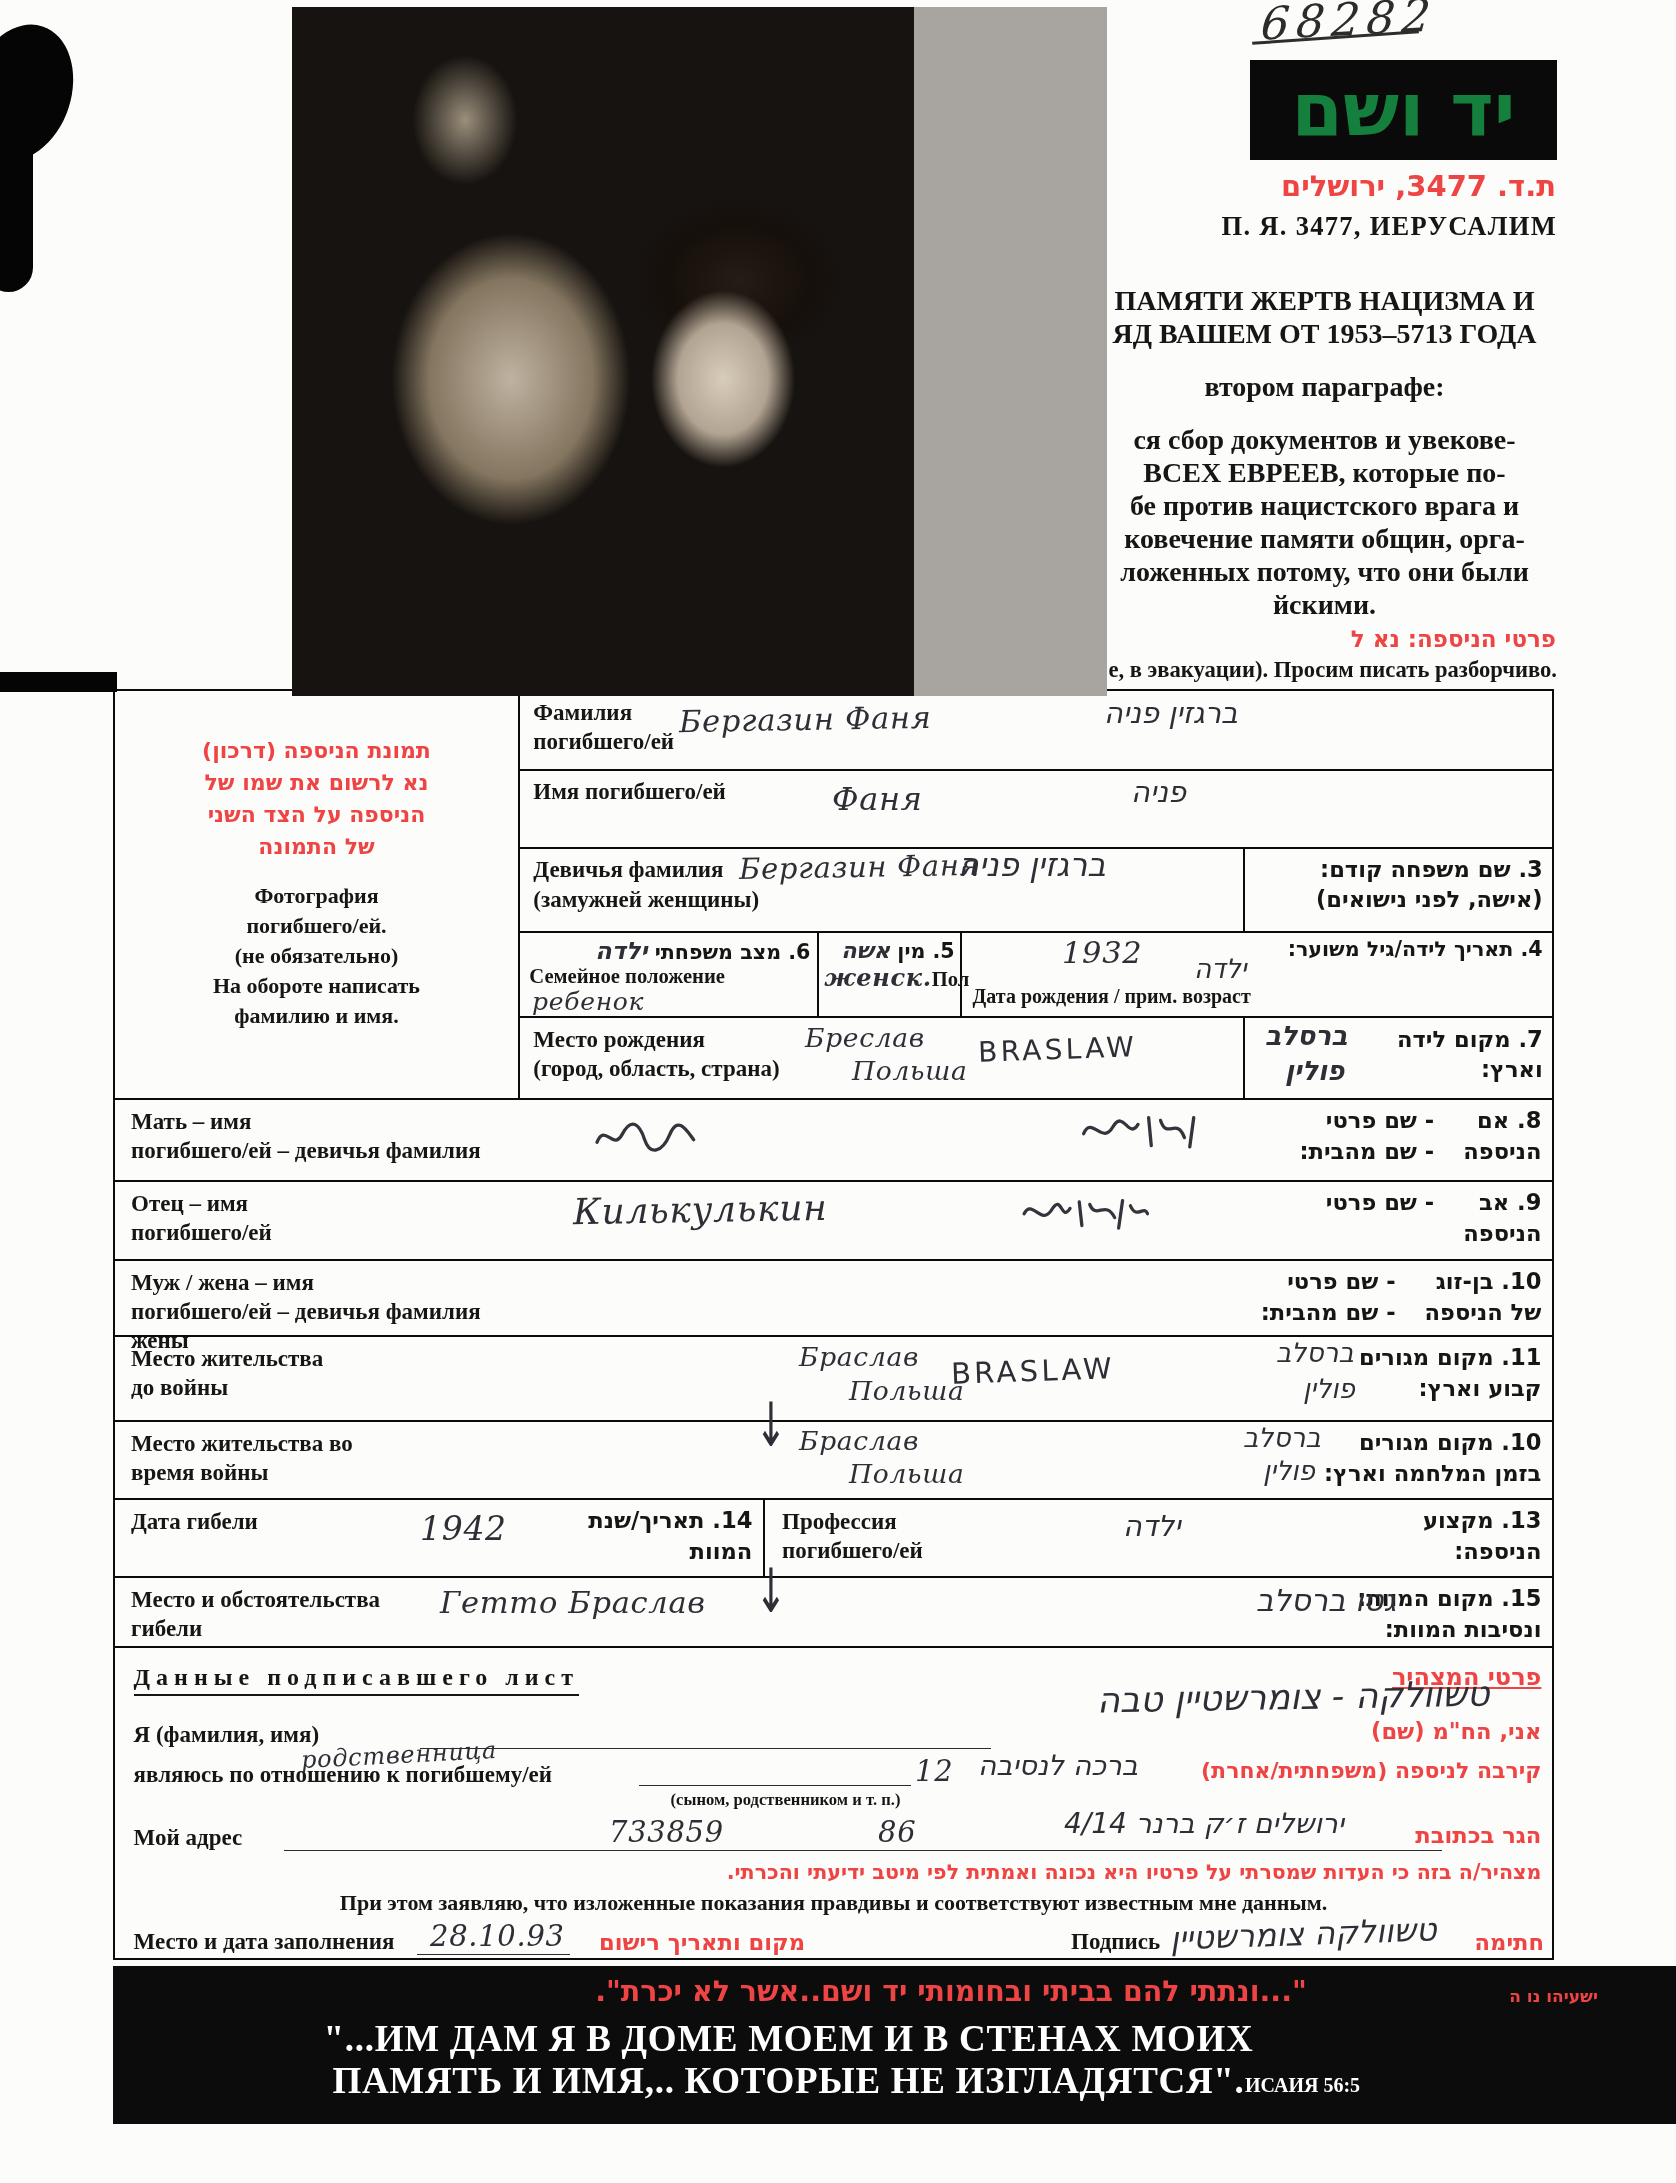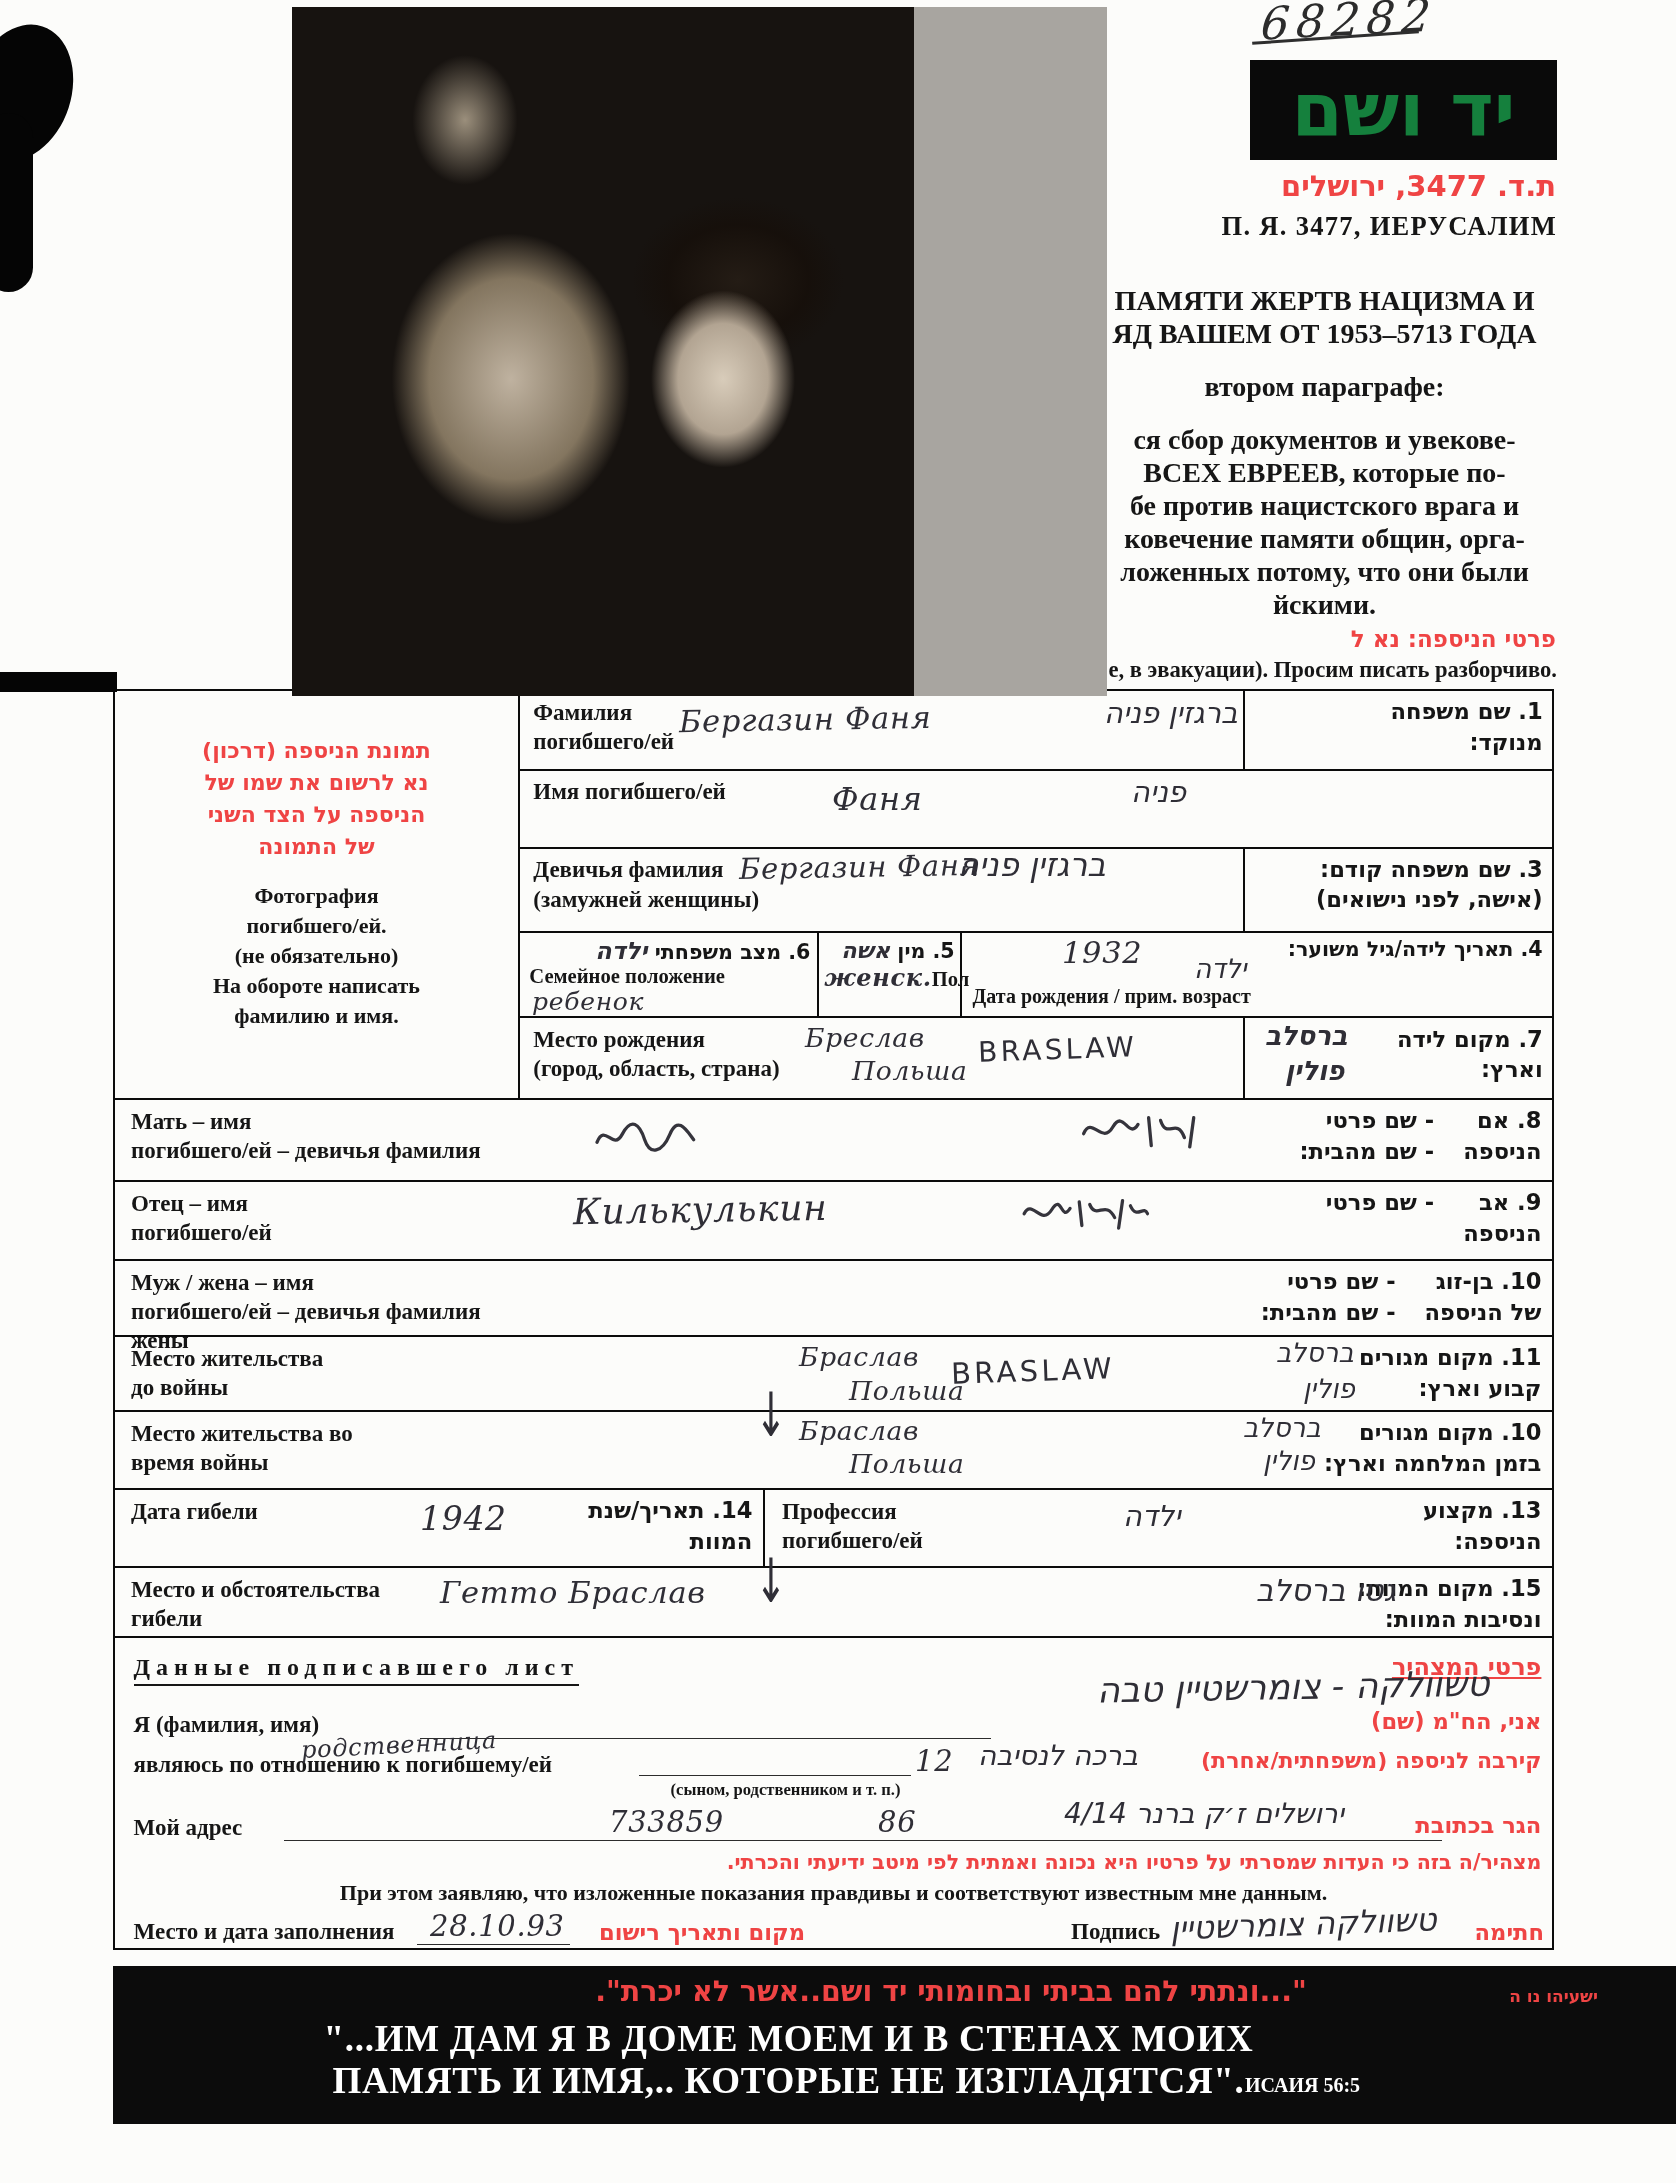--- a/index.html
+++ b/index.html
@@ -137,24 +137,20 @@
 
       <div class="topmain">
 
         <div class="tmrow" style="height:80px">
           <div class="rucell">
             <div>Фамилия</div>
             <div>погибшего/ей</div>
           </div>
           <span class="hw" style="left:159px;top:10.6px;font-size:30.5px;transform:rotate(-1deg)">Бергазин Фаня</span>
           <span class="hw-heb" style="left:584px;top:5.3px;font-size:29px">ברגזין פניה</span>
-          <div class="hecell">
-            <div>1. שם משפחה</div>
-            <div>מנוקד:</div>
-          </div>
         </div>
 
         <div class="tmrow" style="height:78px">
           <div class="rucell">
             <div>Имя погибшего/ей</div>
           </div>
           <span class="hw" style="left:312px;top:9.3px;font-size:32px">Фаня</span>
           <span class="hw-heb" style="left:611px;top:4px;font-size:29px">פניה</span>
         </div>
 
@@ -269,21 +265,21 @@
           <div>10. בן-זוג</div>
           <div>של הניספה</div>
         </div>
         <div>
           <div>- שם פרטי</div>
           <div>- שם מהבית:</div>
         </div>
       </div>
     </div>
 
-    <div class="frow" style="height:75px">
+    <div class="frow" style="height:85px">
       <div class="rucell">
         <div>Место жительства</div>
         <div>до войны</div>
       </div>
       <span class="hw" style="left:684px;top:4px;font-size:26.5px">Браслав</span>
       <span class="hw" style="left:734px;top:38px;font-size:26.5px">Польша</span>
       <span class="hw" style="left:836px;top:17px;font-size:29px;font-style:normal;letter-spacing:3.3px;font-family:'DejaVu Sans',sans-serif;transform:rotate(-2deg)">BRASLAW</span>
       <span class="hw-heb" style="left:1161px;top:0;font-size:26.5px">ברסלב</span>
       <span class="hw-heb" style="left:1188px;top:36px;font-size:26.5px">פולין</span>
       <div class="hecell2">

